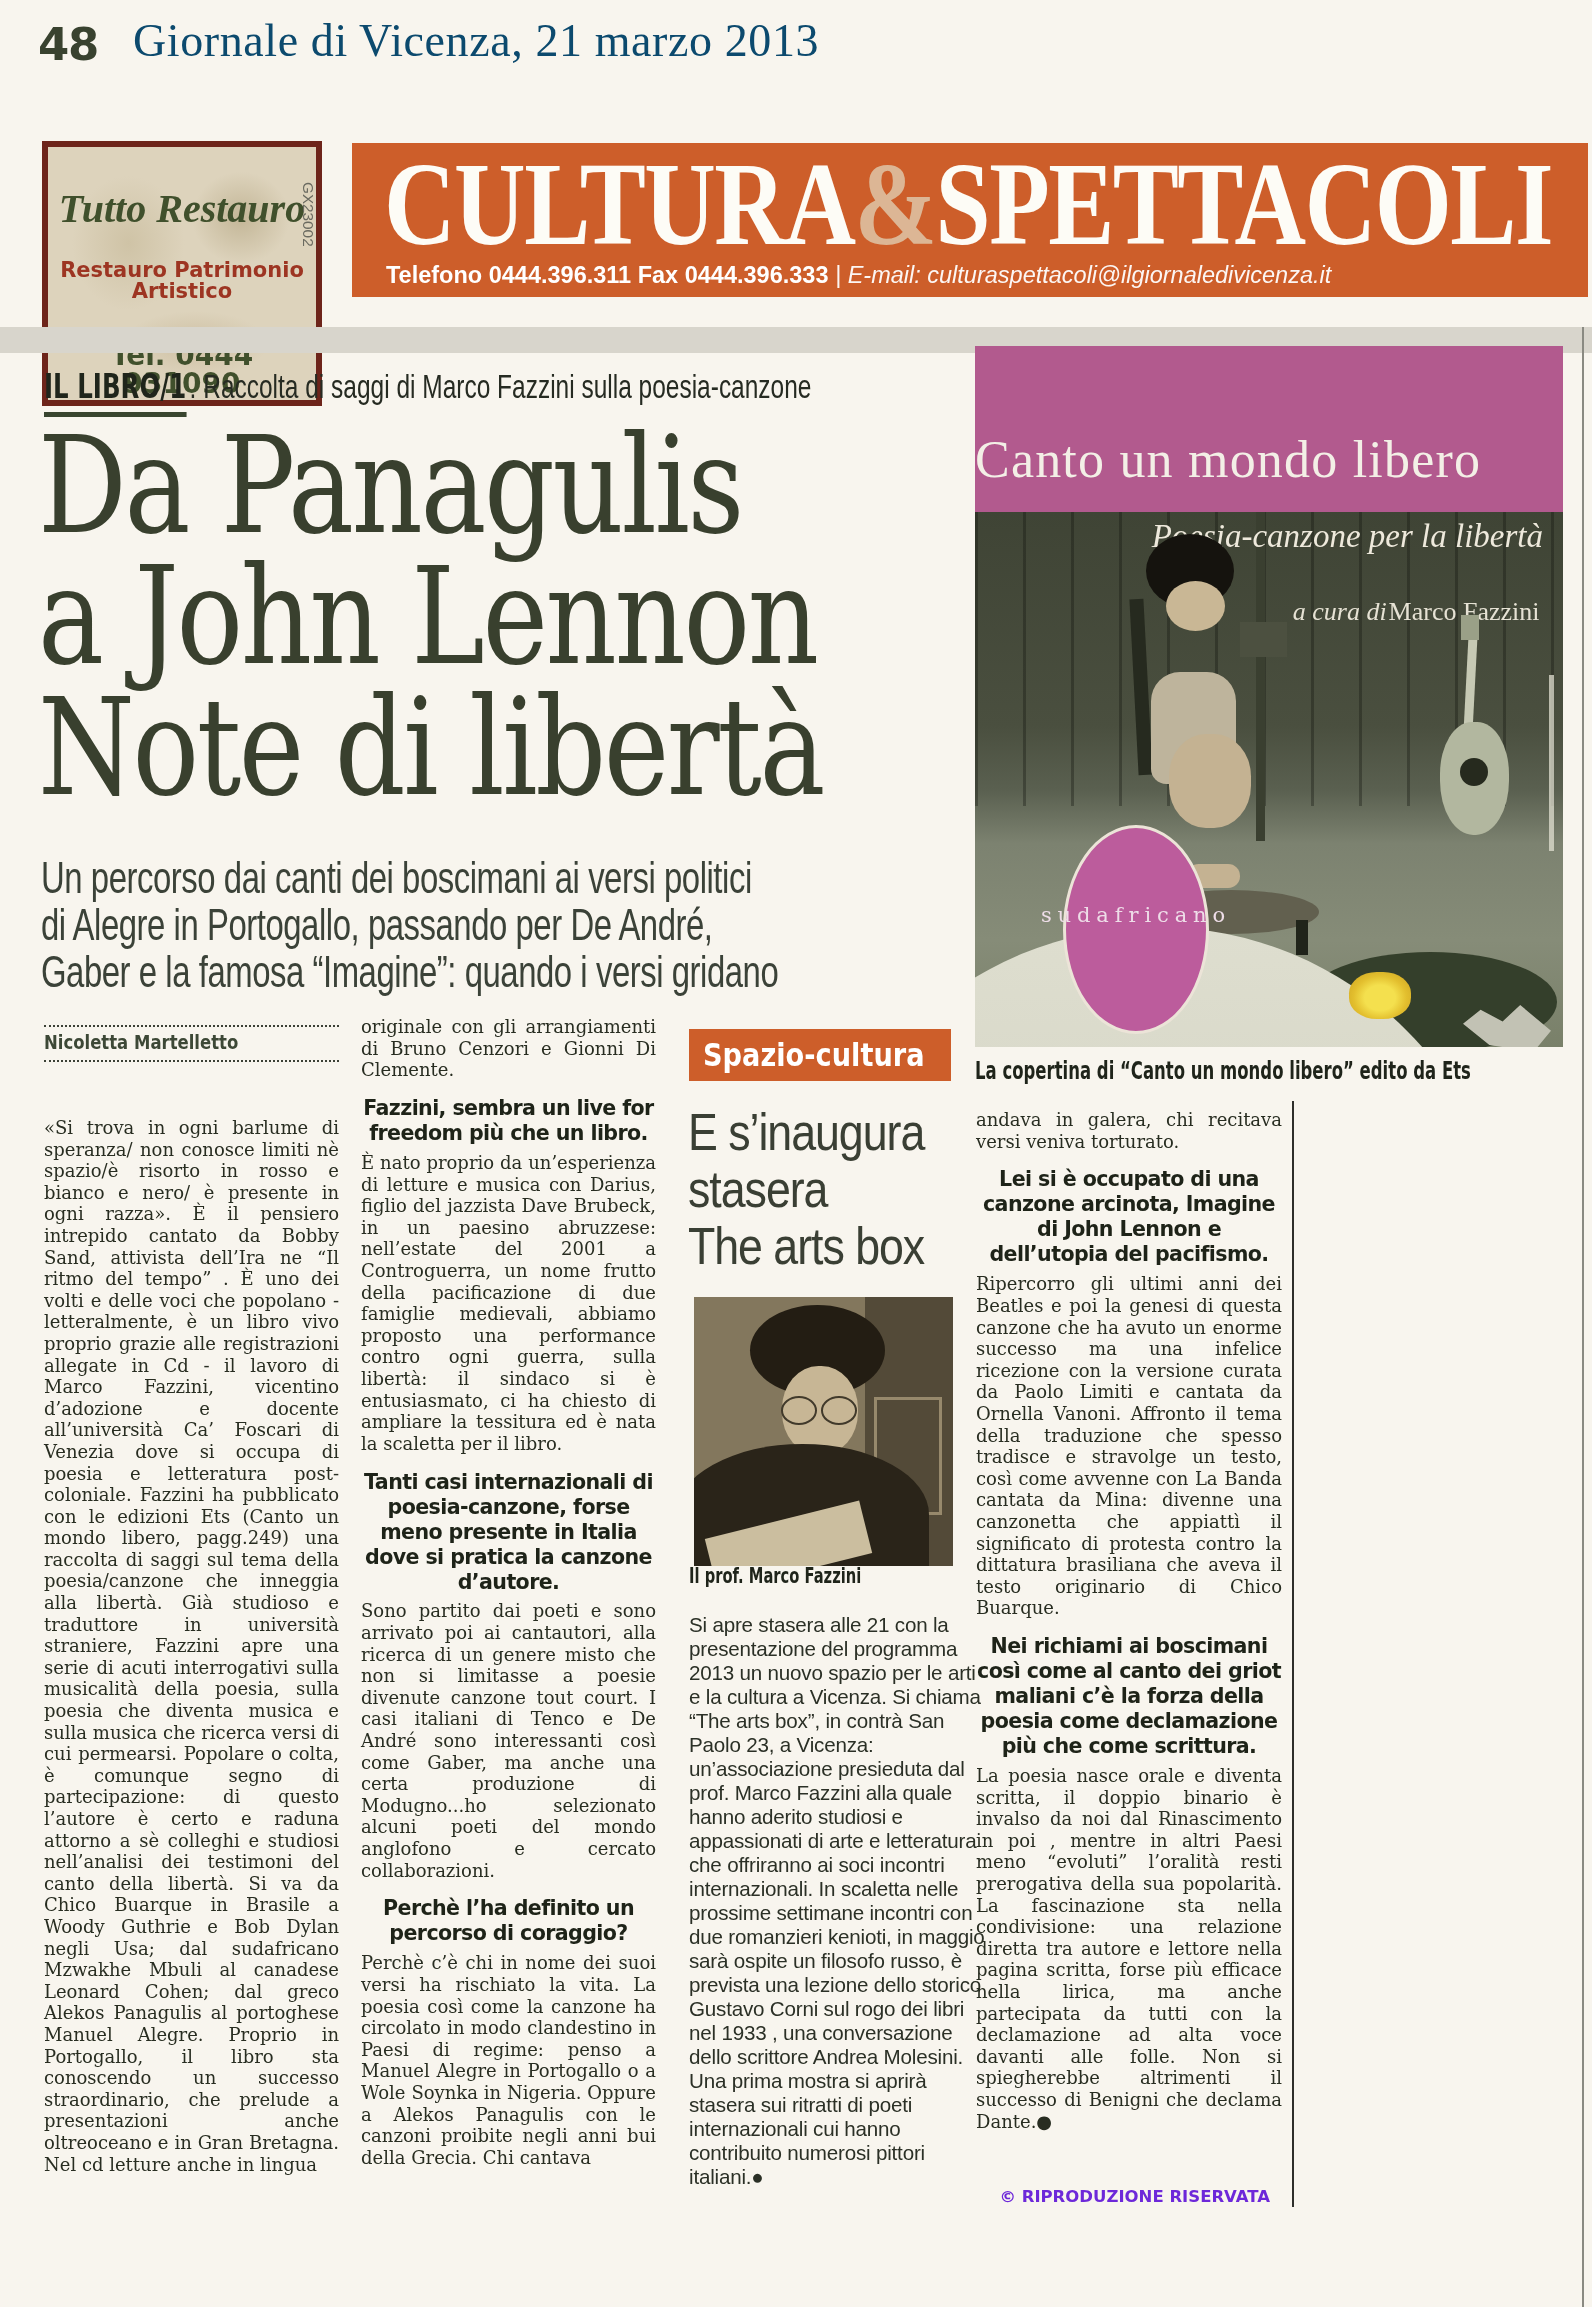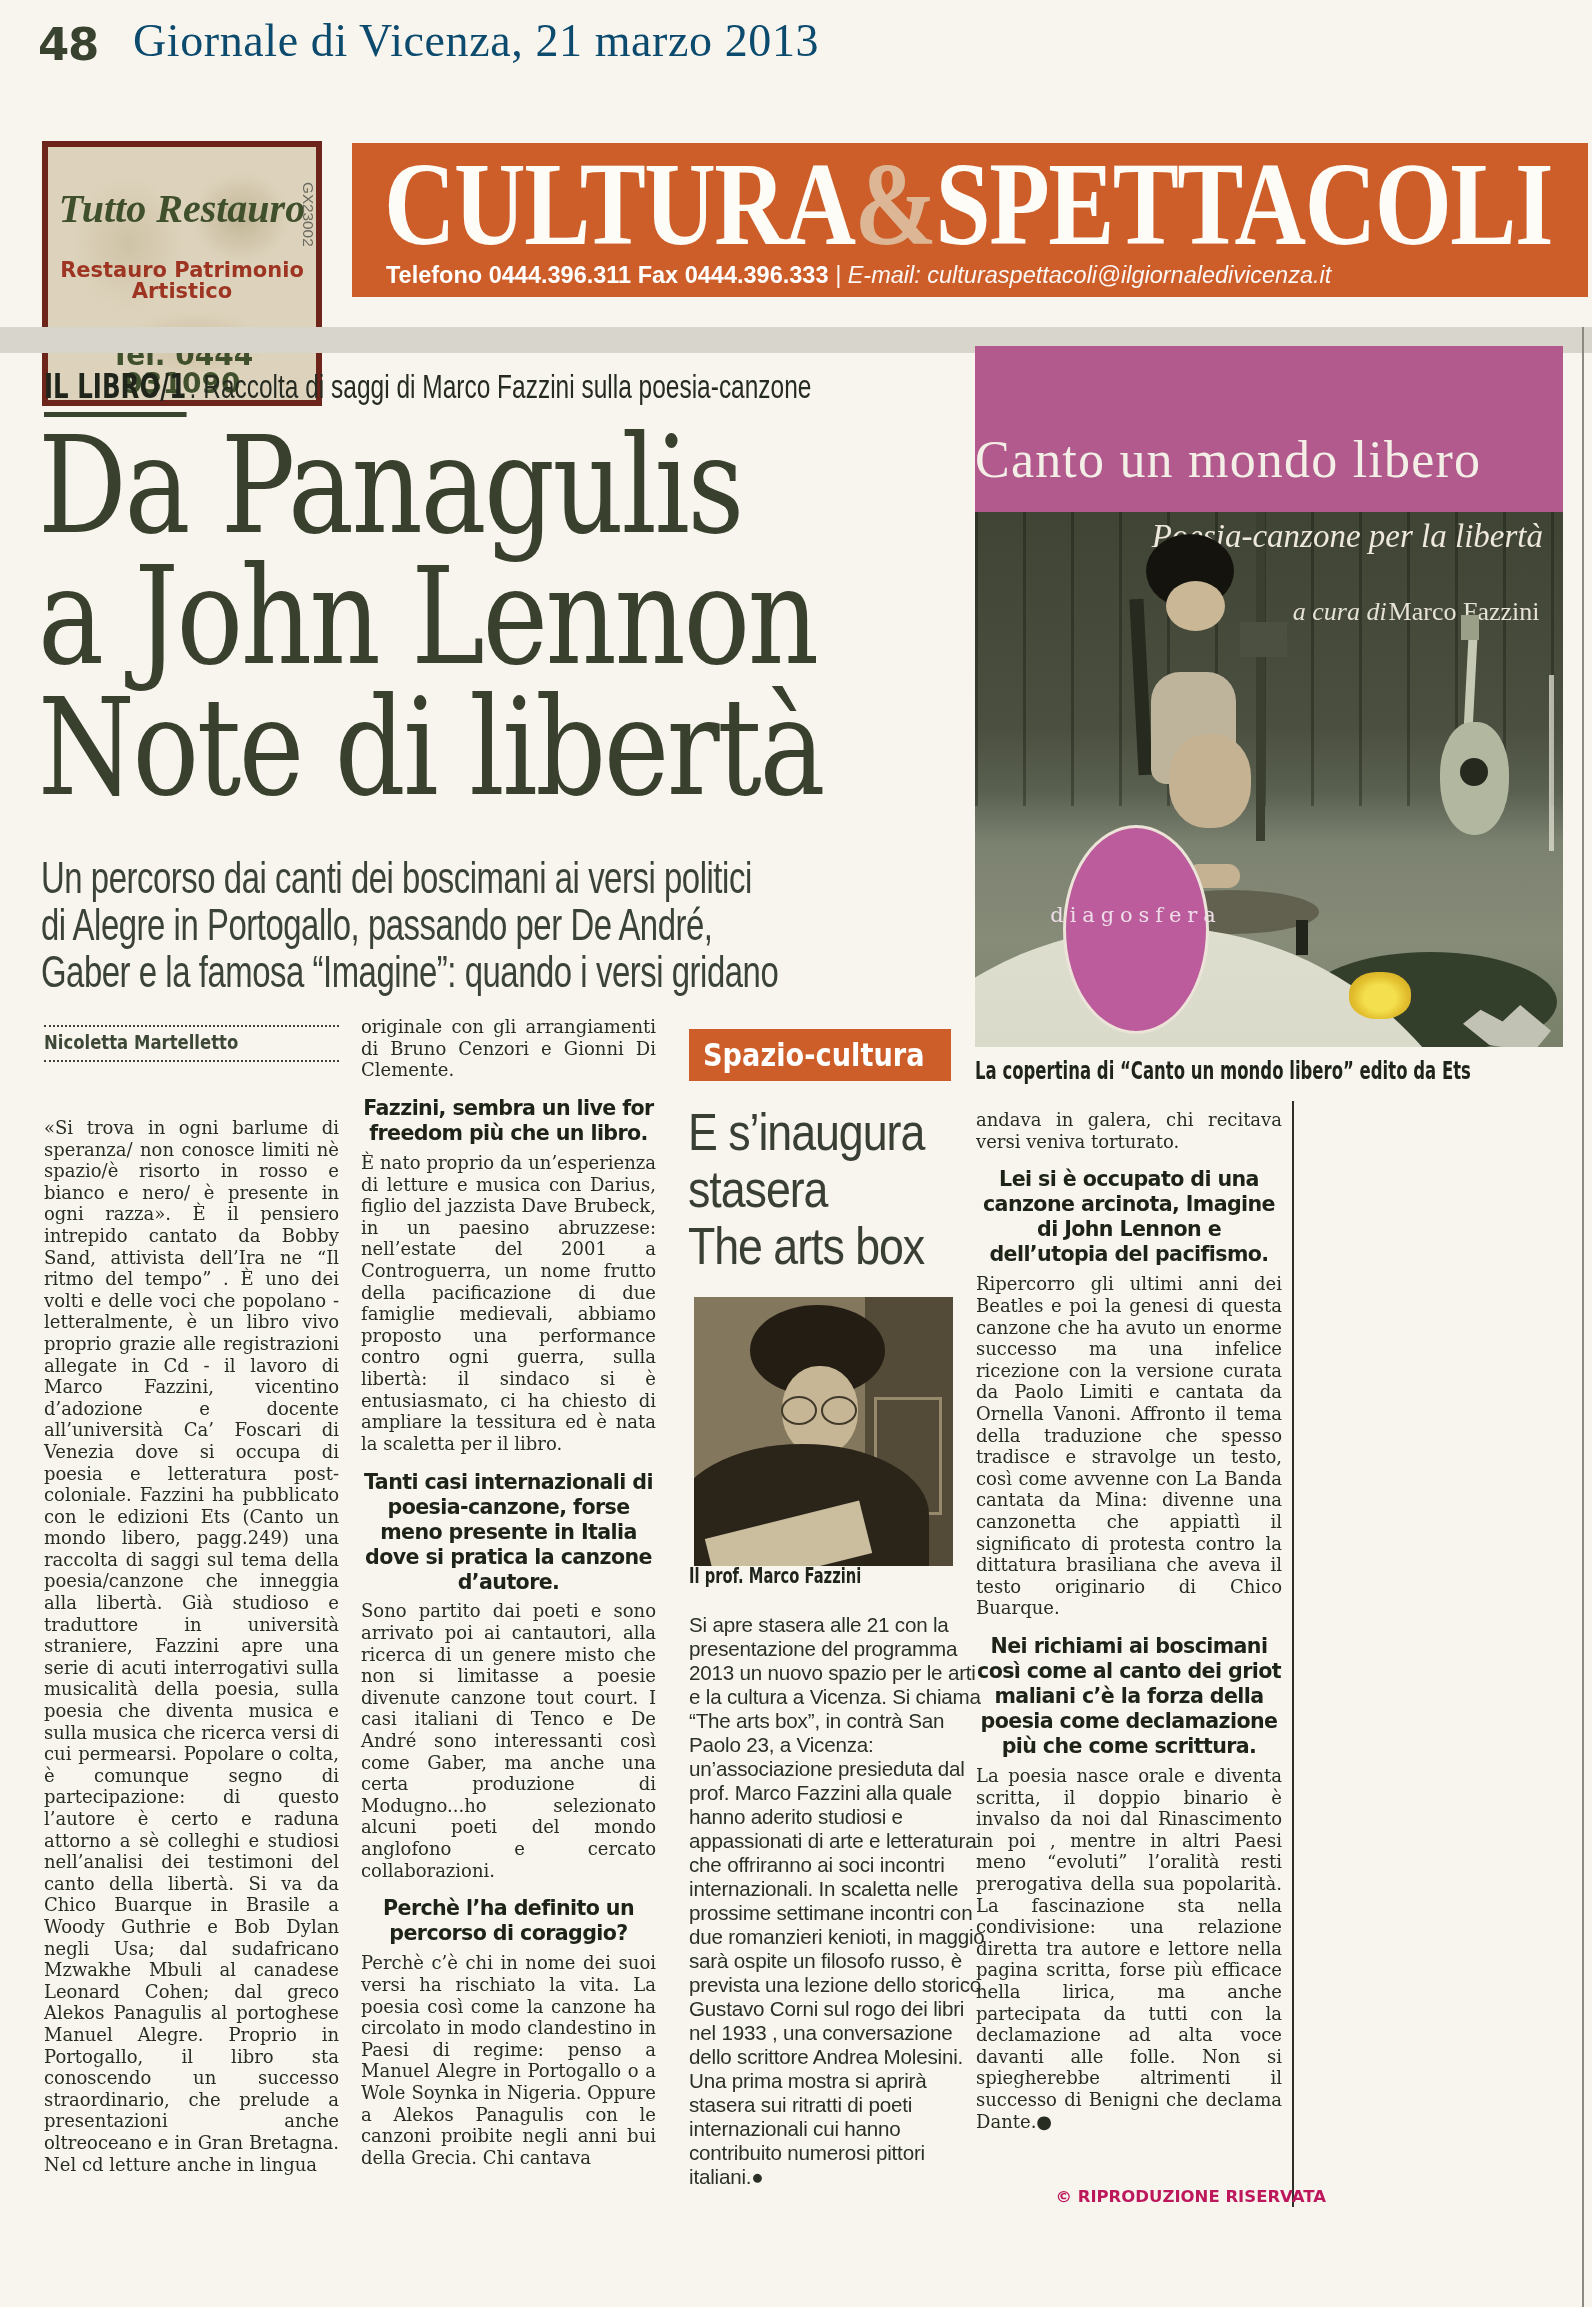--- a/index.html
+++ b/index.html
@@ -47,21 +47,21 @@
 
   
   .serifcol{font:400 18px/21.6px "DejaVu Serif",serif;color:#282d21;text-align:justify;}
   .col1{left:44px;top:1076px;width:295px;margin-top:41px;}
   .col2{left:361px;top:1016px;width:295px;}
   .col4{left:976px;top:1109px;width:306px;}
   .q{font:700 20.6px/25px "DejaVu Sans",sans-serif;color:#1e2318;margin:15.3px 0 5.9px;text-align:center;letter-spacing:-0.6px;}
   .byline-box{left:44px;top:1025px;width:295px;border-top:2.4px dotted #3c4136;border-bottom:2.4px dotted #3c4136;padding:5.9px 0 8.2px;}
   .byline-box span{display:inline-block;font:700 19.4px/1 "DejaVu Sans",sans-serif;color:#3d4836;transform:scaleX(0.85);transform-origin:left center;white-space:nowrap;}
   .vrule{left:1292px;top:1101px;width:1.8px;height:1106px;background:#2e2e2a;}
-  .copyright{left:1020px;top:2189px;width:306px;text-align:right;font:700 16.5px/1 "DejaVu Sans",sans-serif;color:#be185d;}
+  .copyright{left:964px;top:2189px;width:306px;text-align:right;font:700 16.5px/1 "DejaVu Sans",sans-serif;color:#6d28d9;}
 
   
   .cover{left:975px;top:346px;width:588px;height:701px;overflow:hidden;background:#454a3a;}
   .cover-band{position:absolute;left:0;top:0;width:100%;height:166px;background:#b25a8e;}
   .cover-title{position:absolute;left:0;top:88px;width:100%;text-align:left;
                font:400 52px/1 "Liberation Serif",serif;color:#f3efe6;letter-spacing:1.2px;}
   .cover-photo{position:absolute;left:0;top:166px;width:100%;height:535px;
       background:linear-gradient(180deg,#3f4435 0%,#4a4f3f 40%,#5a6050 52%,#7c8270 62%,#868c78 80%,#798069 100%);}
   .planks{position:absolute;left:0;top:166px;width:100%;height:294px;
       background:repeating-linear-gradient(90deg, rgba(18,20,14,.35) 0 2.9px, rgba(0,0,0,0) 2.9px 48px);}
@@ -178,21 +178,21 @@
     <div class="abs chair-leg1"></div>
     <div class="abs chair-leg2"></div>
     <div class="abs picket"></div>
     <div class="abs guitar-neck"></div>
     <div class="abs guitar-head"></div>
     <div class="abs guitar-body"></div>
     <div class="abs guitar-hole"></div>
     <div class="abs grass-dark"></div>
     <div class="abs big-circle"></div>
     <div class="abs diag-oval">
-        <span>diagosfera</span>
+        <span>sudafricano</span>
       </div>
     <div class="abs flower"></div>
     <div class="abs torn"></div>
   </div>
   <div class="abs cover-caption"><span>La copertina di “Canto un mondo libero” edito da Ets</span></div>
 
   <div class="abs byline-box"><span>Nicoletta Martelletto</span></div>
   <div class="abs serifcol col1">
     <div>«Si trova in ogni barlume di speranza/ non conosce limiti nè spazio/è risorto in rosso e bianco e nero/ è presente in ogni razza». È il pensiero intrepido cantato da Bobby Sand, attivista dell’Ira ne “Il ritmo del tempo” . È uno dei volti e delle voci che popolano - letteralmente, è un libro vivo proprio grazie alle registrazioni allegate in Cd - il lavoro di Marco Fazzini, vicentino d’adozione e docente all’università Ca’ Foscari di Venezia dove si occupa di poesia e letteratura post-coloniale. Fazzini ha pubblicato con le edizioni Ets (Canto un mondo libero, pagg.249) una raccolta di saggi sul tema della poesia/canzone che inneggia alla libertà. Già studioso e traduttore in università straniere, Fazzini apre una serie di acuti interrogativi sulla musicalità della poesia, sulla poesia che diventa musica e sulla musica che ricerca versi di cui permearsi. Popolare o colta, è comunque segno di partecipazione: di questo l’autore è certo e raduna attorno a sè colleghi e studiosi nell’analisi dei testimoni del canto della libertà. Si va da Chico Buarque in Brasile a Woody Guthrie e Bob Dylan negli Usa; dal sudafricano Mzwakhe Mbuli al canadese Leonard Cohen; dal greco Alekos Panagulis al portoghese Manuel Alegre. Proprio in Portogallo, il libro sta conoscendo un successo straordinario, che prelude a presentazioni anche oltreoceano e in Gran Bretagna. Nel cd letture anche in lingua</div>
   </div>

